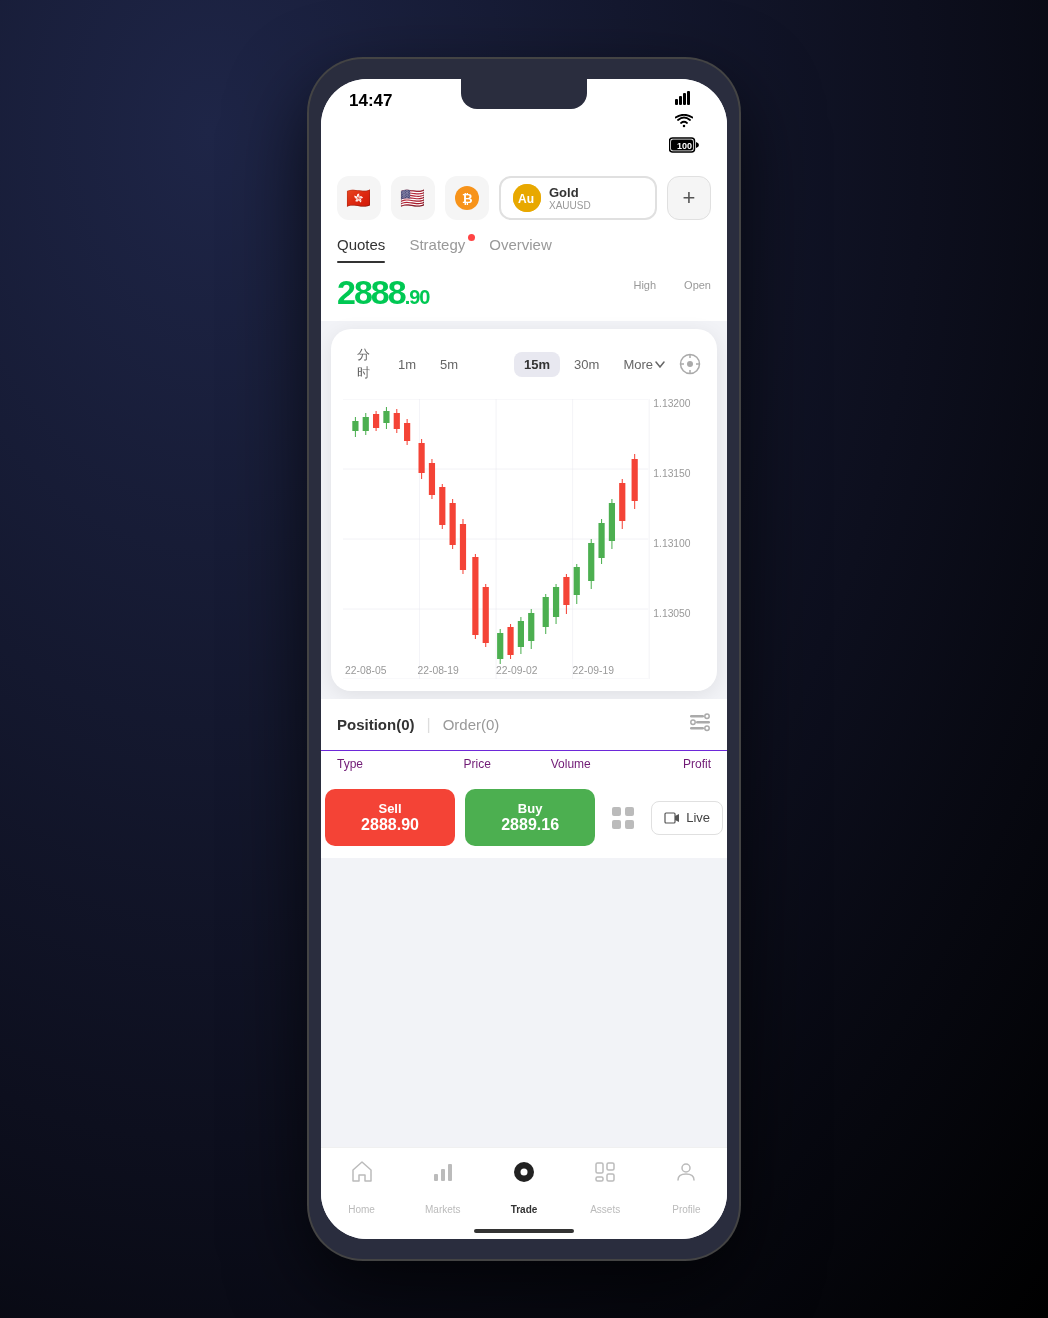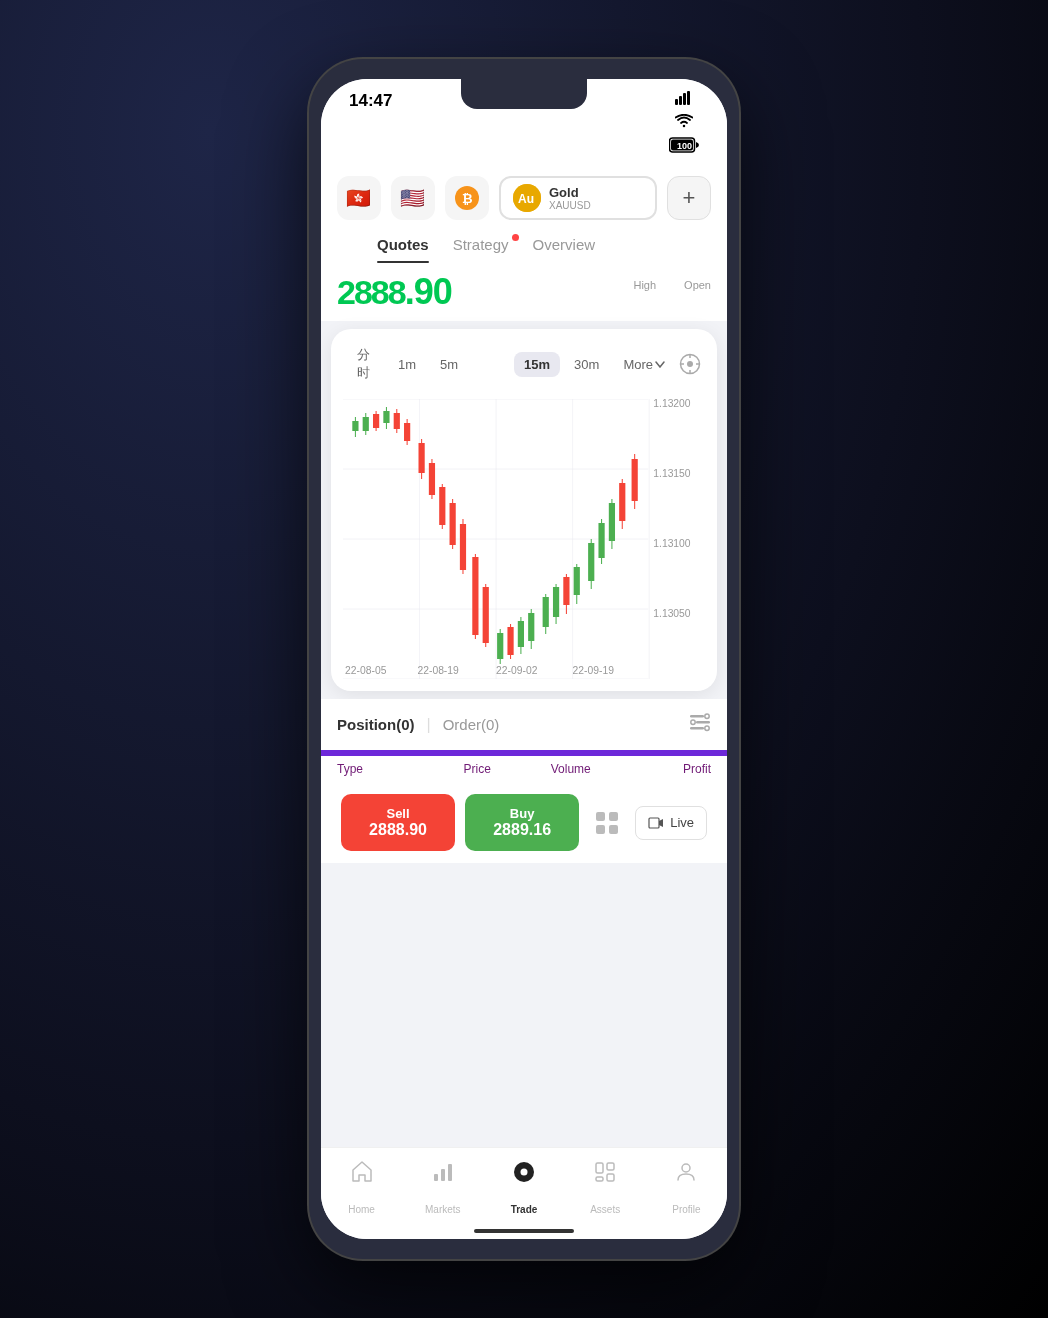--- a/index.html
+++ b/index.html
@@ -152,22 +152,21 @@
     }
     .nav-tab {
       font-size: 15px;
       color: #999;
       padding-bottom: 10px;
       cursor: pointer;
       position: relative;
     }
     .nav-tab.active {
       color: #333;
-      font-weight: 700;
-      margin-left: 40px;
+      font-weight: 400;
     }
     .nav-tab.active::after {
       content: '';
       position: absolute;
       bottom: 0;
       left: 0;
       right: 0;
       height: 2px;
       background: #333;
       border-radius: 2px;
@@ -253,21 +252,21 @@
 
     
     .bottom-section {
       background: #fff;
       margin-top: 4px;
     }
     .position-tabs {
       display: flex;
       align-items: center;
       padding: 12px 16px;
-      border-bottom: 6px solid #6d28d9;
+      border-bottom: 1px solid #6d28d9;
     }
     .pos-tab {
       font-size: 15px;
       color: #999;
       cursor: pointer;
     }
     .pos-tab.active {
       font-size: 15px;
       font-weight: 700;
       color: #333;
@@ -289,21 +288,21 @@
     }
     .col-type { flex: 1; }
     .col-price { flex: 1; text-align: center; }
     .col-volume { flex: 1; text-align: center; }
     .col-profit { flex: 1; text-align: right; }
 
     
     .trade-buttons {
       display: flex;
       align-items: center;
-      padding: 12px 20px;
+      padding: 12px 4px;
       gap: 10px;
     }
     .btn-sell {
       flex: 1;
       background: #f44336;
       color: #fff;
       border: none;
       border-radius: 10px;
       padding: 12px;
       cursor: pointer;
@@ -467,21 +466,21 @@
         </div>
         <div class="nav-tab">
           <span>Overview</span>
         </div>
       </div>
     </div>
 
     <div class="price-header">
       <div style="display:flex; flex-direction: column;">
         <div class="current-price">
-          <span style="letter-spacing:-2px; font-size: 34px;">2888</span><span style="font-size:36px">.90</span>
+          <span style="letter-spacing:-2px; font-size: 34px;">2888</span><span style="font-size:20px">.90</span>
         </div>
       </div>
       <div class="price-labels">
         <span>High</span>
         <span>Open</span>
       </div>
     </div>
 
     <div class="chart-card">
 

